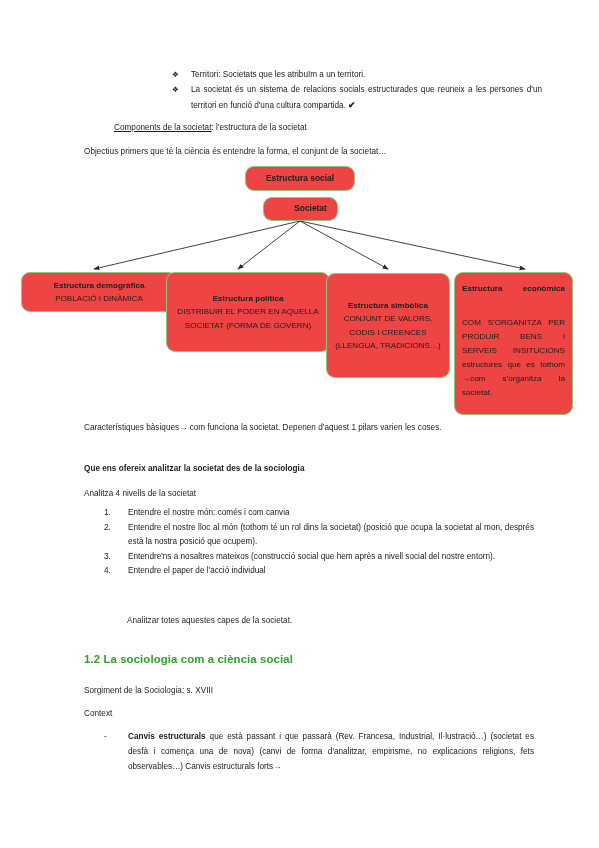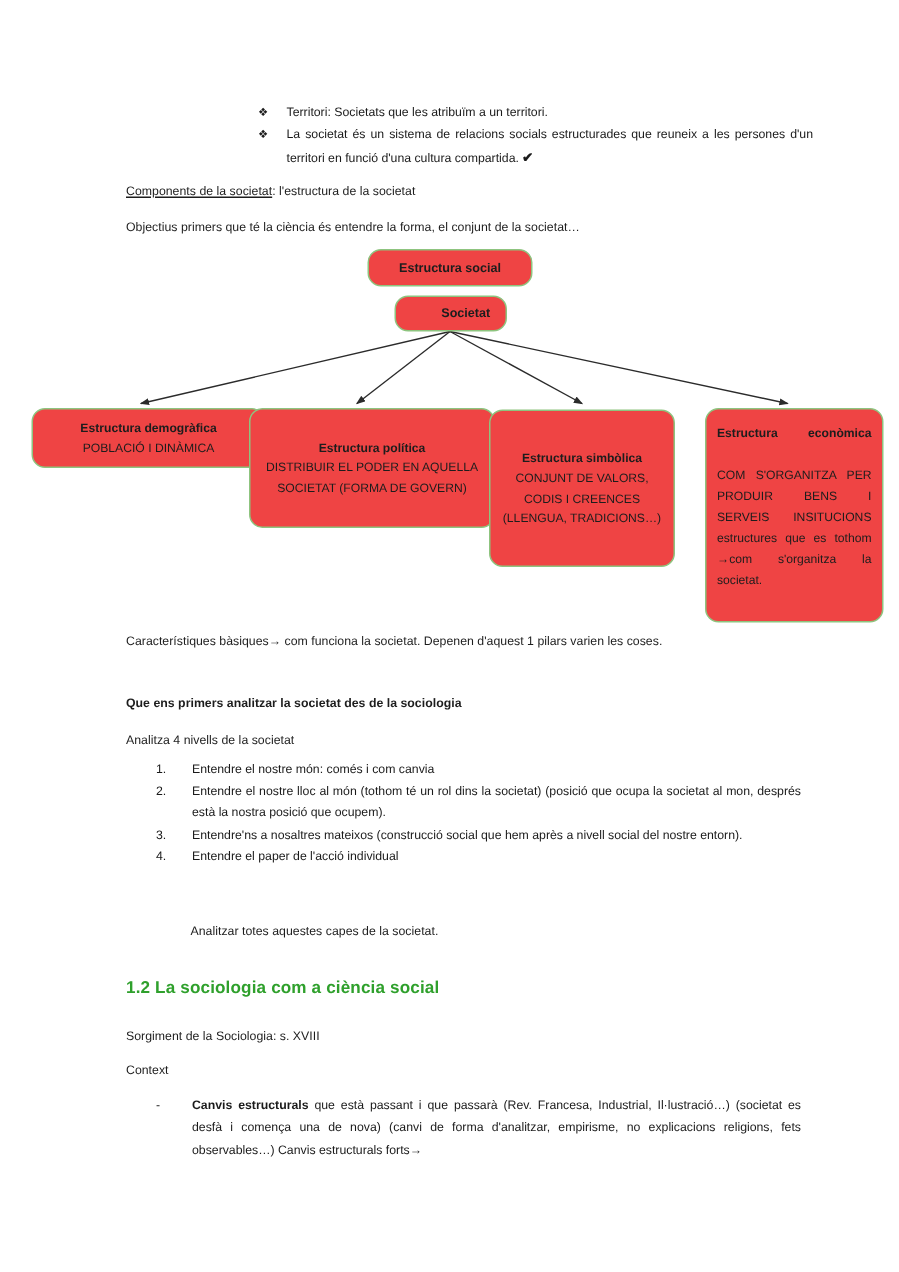--- a/index.html
+++ b/index.html
@@ -24,21 +24,21 @@
 
   
   .txt {
     position: absolute;
     font-size: 8.2px;
     line-height: 14.2px;
     color: #1d1d1d;
     letter-spacing: 0.02px;
   }
   .bold { font-weight: bold; }
-  .underline { text-decoration: underline; }
+  .underline { text-decoration: underline; margin-left: 30px; }
 
   
   .bullet-list {
     position: absolute;
     left: 172px;
     top: 68px;
     width: 370px;
   }
   .bullet-row {
     display: flex;
@@ -122,22 +122,22 @@
     left: 166px; top: 114px; width: 164px; height: 80px;
     justify-content: center;
     padding: 0 6px;
   }
   #node-simbolica {
     left: 326px; top: 115px; width: 124px; height: 105px;
     justify-content: center;
     padding: 0 5px;
   }
   #node-economica {
-    left: 470px; top: 114px; width: 119px; height: 143px;
-    justify-content: flex-start;
+    left: 454px; top: 114px; width: 119px; height: 143px;
+    justify-content: space-between;
     padding: 9px 7px 0 7px;
   }
   #node-economica .body {
     text-align: justify;
     width: 100%;
     line-height: 14px;
   }
   #node-economica .head {
     width: 100%;
     text-align: justify;
@@ -271,21 +271,21 @@
     </div>
 
     <div class="node" id="node-economica">
       <span class="head justify-all">Estructura econòmica</span>
       <span class="body justify-all">COM S'ORGANITZA PER PRODUIR BENS I SERVEIS INSITUCIONS estructures que es tothom →com s'organitza la societat.</span>
     </div>
   </div>
 
   <div class="txt" style="left:84px; top:421px; width:440px;">Característiques bàsiques→ com funciona la societat. Depenen d'aquest 1 pilars varien les coses.</div>
 
-  <div class="txt bold" style="left:84px; top:462px; width:440px;">Que ens primers analitzar la societat des de la sociologia</div>
+  <div class="txt bold" style="left:84px; top:462px; width:440px;">Que ens ofereix analitzar la societat des de la sociologia</div>
 
   <div class="txt" style="left:84px; top:487px; width:440px;">Analitza 4 nivells de la societat</div>
 
   <div class="num-list">
     <div class="num-row">
       <span class="num-marker">1.</span>
       <span class="num-text">Entendre el nostre món: comés i com canvia</span>
     </div>
     <div class="num-row">
       <span class="num-marker">2.</span>

